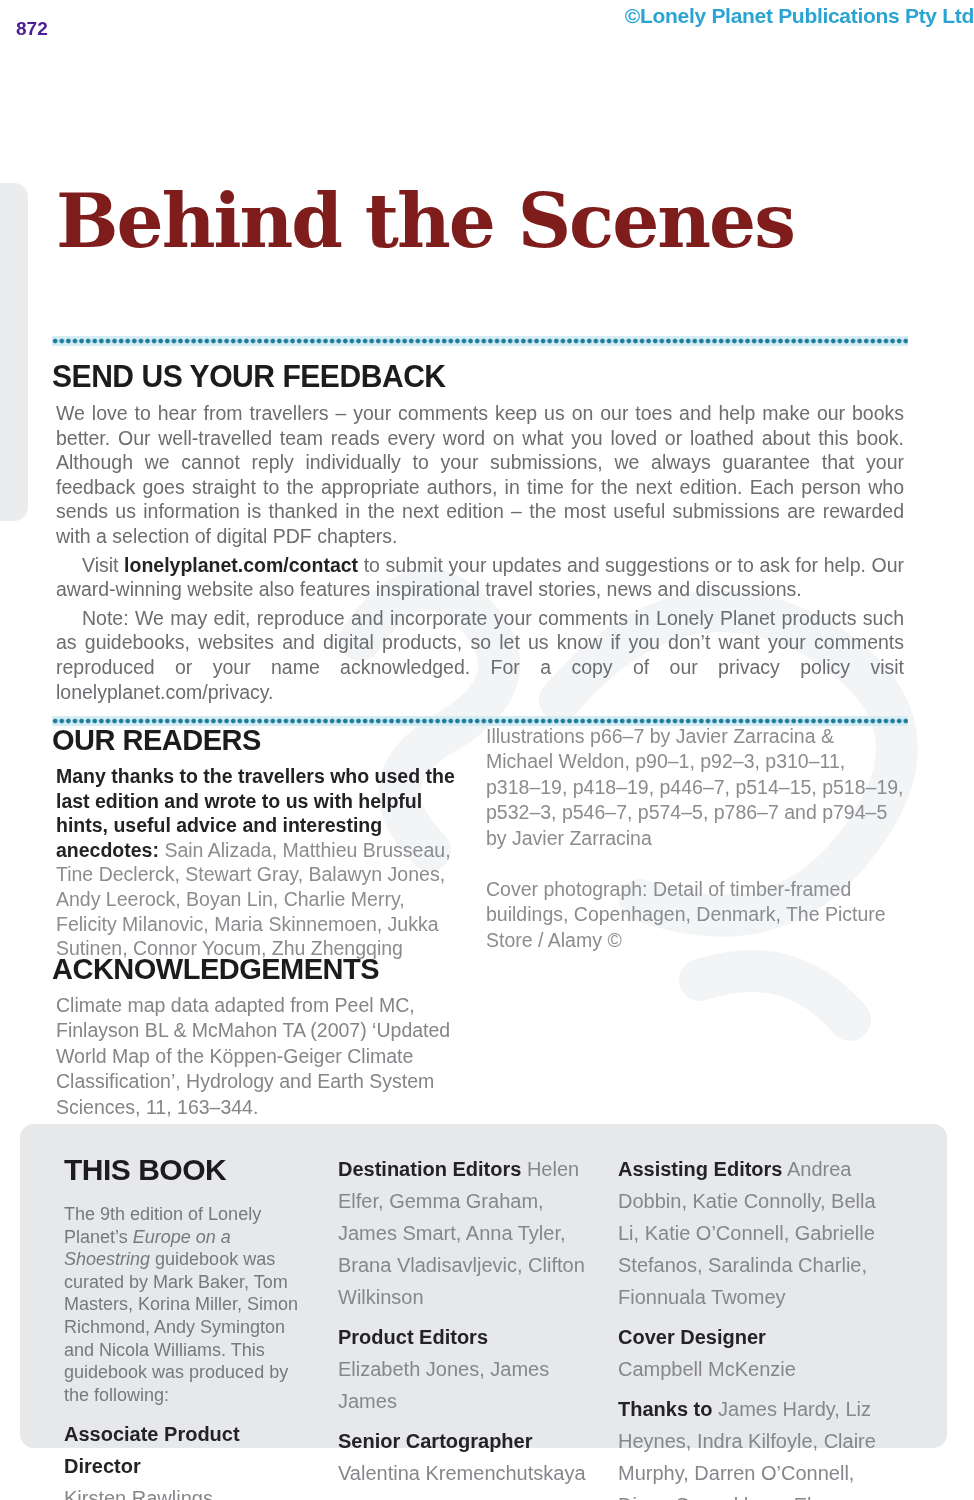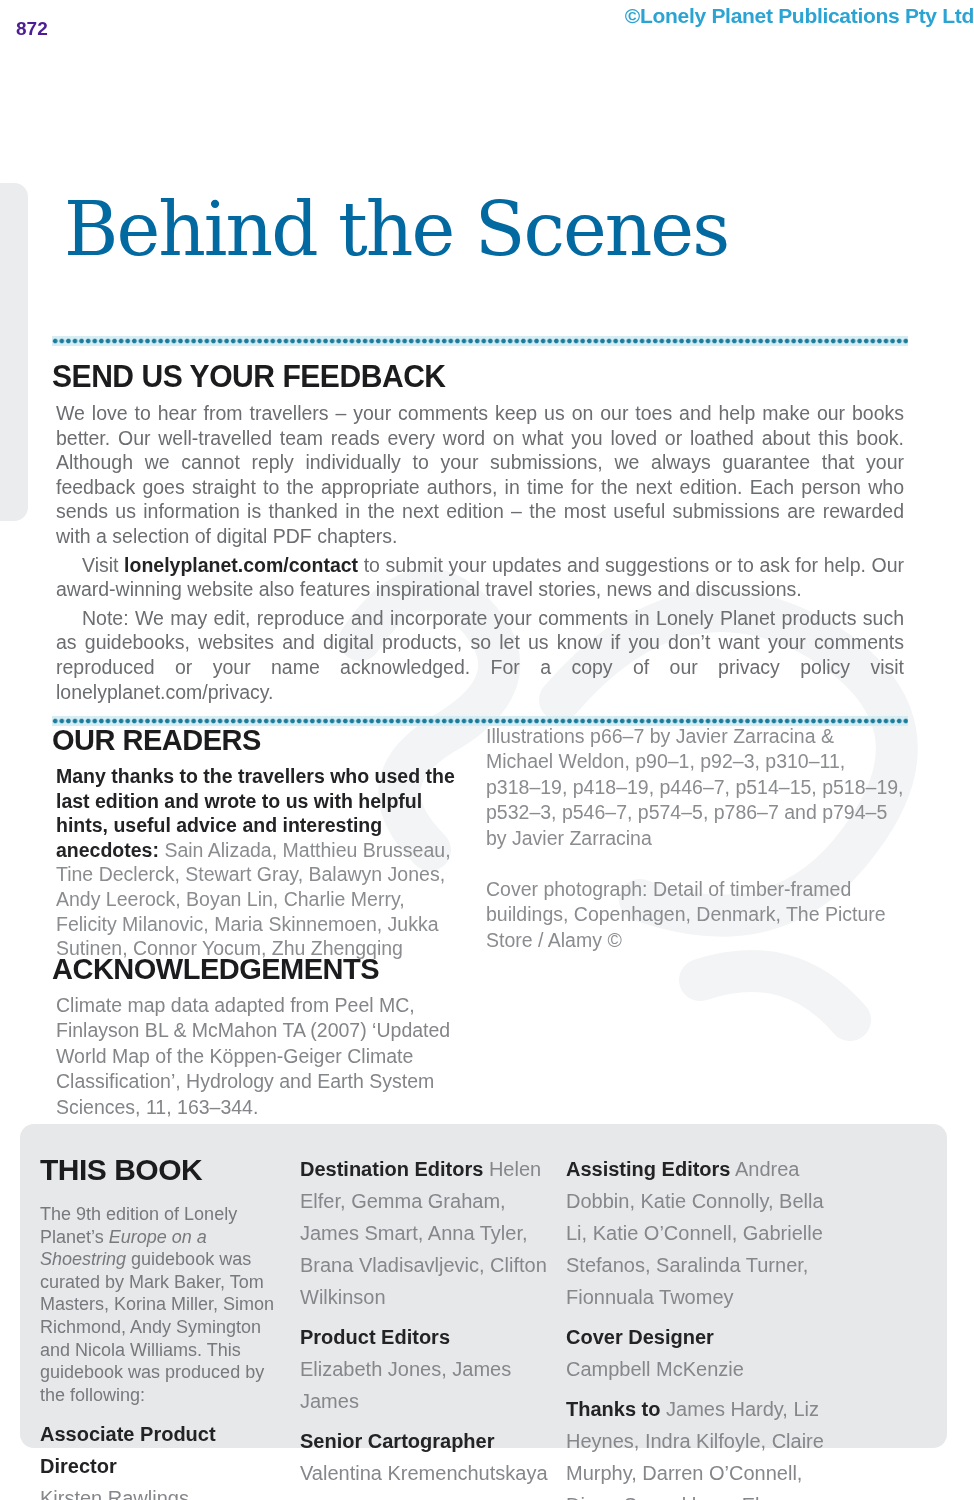--- a/index.html
+++ b/index.html
@@ -25,26 +25,26 @@
   .left-tab {
     position: absolute; left: 0; top: 183px; z-index: 0;
     width: 28px; height: 338px;
     background: #ebecee;
     border-radius: 0 14px 14px 0;
   }
   .watermark { position: absolute; left: 0; top: 0; z-index: 0; }
 
   .main-title {
     position: absolute; left: 56px; top: 178px; z-index: 2;
-    margin: 8px;
+    margin: 0;
     font-family: "DejaVu Serif", serif;
-    font-weight: 400;
+    font-weight: 700;
     font-size: 74px;
     letter-spacing: -2px;
-    color: #0369a1;
+    color: #7f1d1d;
   }
 
   
   .dotted-rule {
     height: 10px;
     background-color: #d6edf4;
     background-image: radial-gradient(circle at 3.2px 5px, #1e7c9b 1.8px, rgba(30,124,155,0.35) 2.4px, transparent 3px);
     background-size: 6.6px 10px;
     background-position: 0 0;
   }
@@ -86,24 +86,24 @@
   .ack { left: 52px; top: 953px; width: 436px; }
   .ack h2 { margin: 0 0 7px 0; }
   .ack .body-text { text-align: left; line-height: 25.4px; color: #838588; }
 
   
   .this-book {
     left: 20px; top: 1124px; width: 927px; height: 324px;
     background: #e7e8ea;
     border-radius: 14px;
     box-sizing: border-box;
-    padding: 23px 36px 0 20px;
+    padding: 23px 36px 0 44px;
     display: grid;
     grid-template-columns: 252px 258px 282px;
-    column-gap: 8px;
+    column-gap: 22px;
   }
   .tb-heading {
     margin: 6px 0 16px 0;
     font-size: 30px; font-weight: 700; color: #1c1c1e; letter-spacing: -0.5px;
   }
   .tb-body {
     margin: 0 0 12px 0;
     font-size: 18px; line-height: 22.6px; color: #77797d;
   }
   .tb-body em { font-style: italic; }
@@ -166,17 +166,17 @@
     <p class="tb-body"><span>The 9th edition of Lonely Planet’s </span><em>Europe on a Shoestring</em><span> guidebook was curated by Mark Baker, Tom Masters, Korina Miller, Simon Richmond, Andy Symington and Nicola Williams. This guidebook was produced by the following:</span></p>
     <p class="credit"><strong class="role block">Associate Product Director</strong><span class="names">Kirsten Rawlings</span></p>
   </div>
   <div class="tb-col2">
     <p class="credit"><strong class="role">Destination Editors</strong> <span class="names">Helen Elfer, Gemma Graham, James Smart, Anna Tyler, Brana Vladisavljevic, Clifton Wilkinson</span></p>
     <p class="credit"><strong class="role block">Product Editors</strong><span class="names">Elizabeth Jones, James James</span></p>
     <p class="credit"><strong class="role block">Senior Cartographer</strong><span class="names">Valentina Kremenchutskaya</span></p>
     <p class="credit"><strong class="role">Book Designers</strong> <span class="names">Cam Ashley, Kerrianne Jenkins, Katherine Marsh, Jessica Rose, Wibowo Rusli</span></p>
   </div>
   <div class="tb-col3">
-    <p class="credit"><strong class="role">Assisting Editors</strong> <span class="names">Andrea Dobbin, Katie Connolly, Bella Li, Katie O’Connell, Gabrielle Stefanos, Saralinda Turner, Fionnuala Twomey</span></p>
+    <p class="credit"><strong class="role">Assisting Editors</strong> <span class="names">Andrea Dobbin, Katie Connolly, Bella Li, Katie O’Connell, Gabrielle Stefanos, Saralinda Charlie, Fionnuala Twomey</span></p>
     <p class="credit"><strong class="role block">Cover Designer</strong><span class="names">Campbell McKenzie</span></p>
     <p class="credit"><strong class="role">Thanks to</strong> <span class="names">James Hardy, Liz Heynes, Indra Kilfoyle, Claire Murphy, Darren O’Connell, Diana Saengkham, Eleanor Simpson, Angela Tinson, Tracy Whitmey</span></p>
   </div>
 </section>
 
 </body></html>

